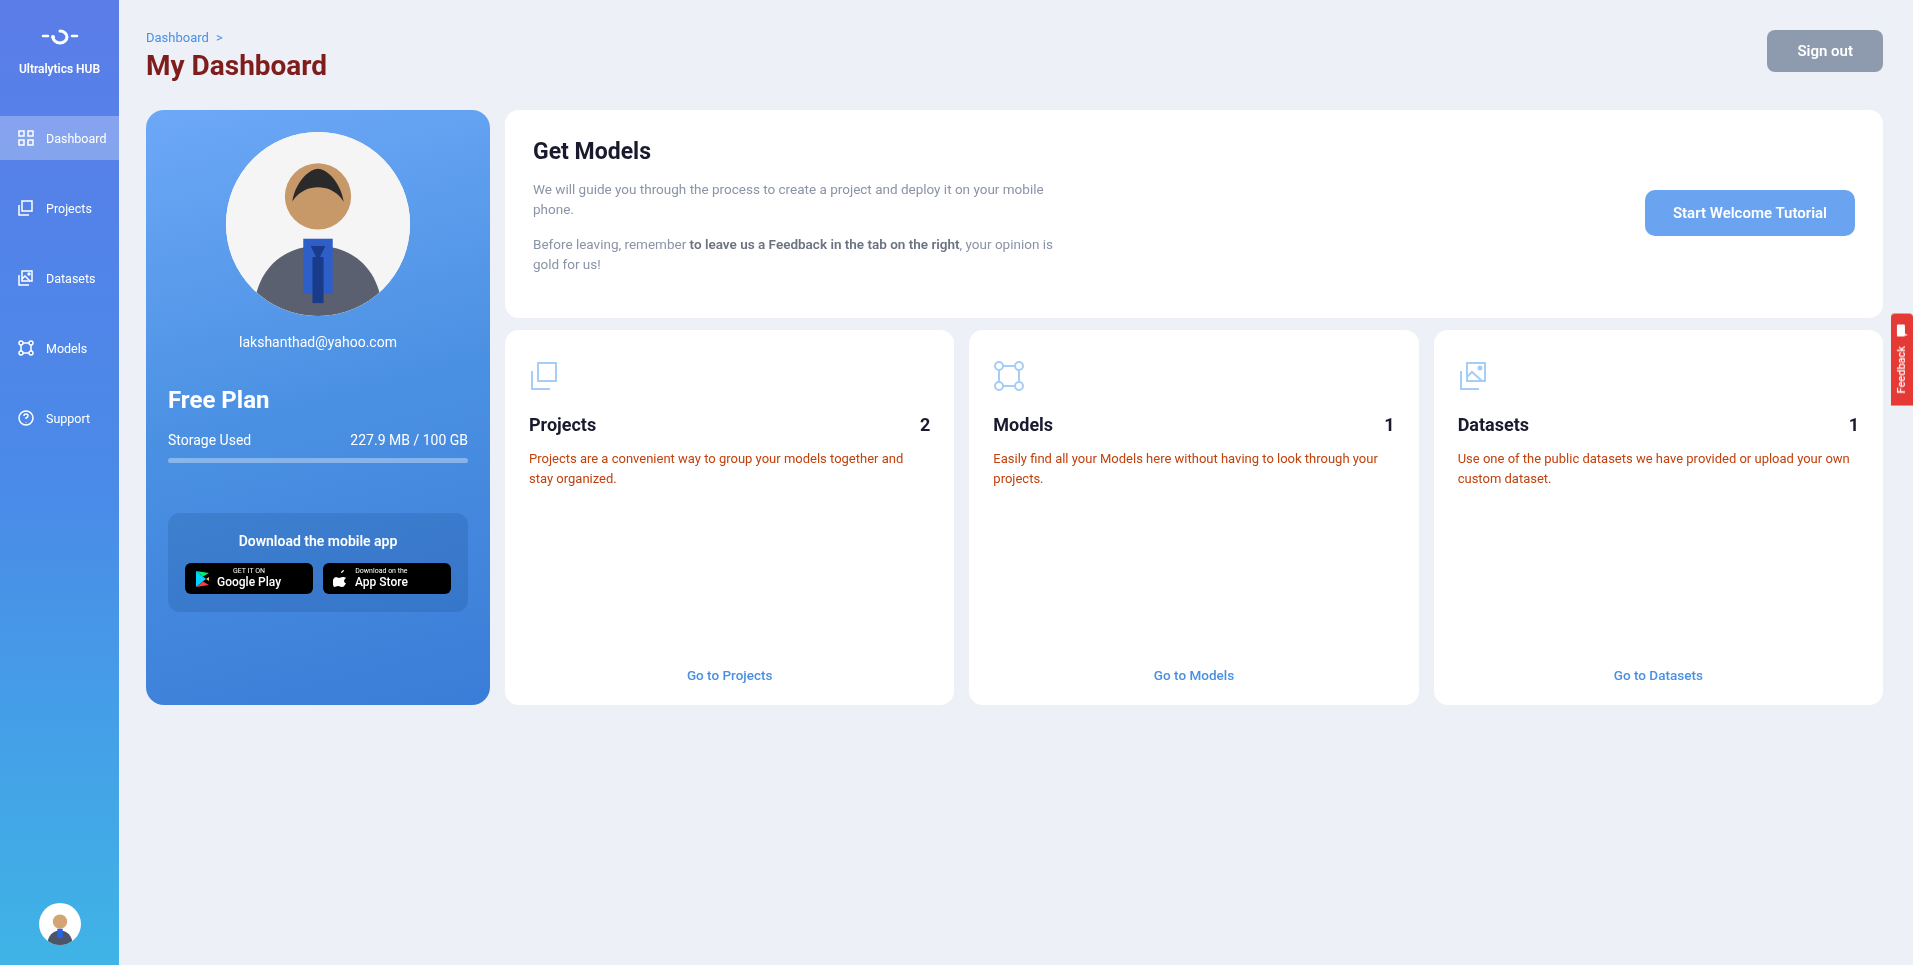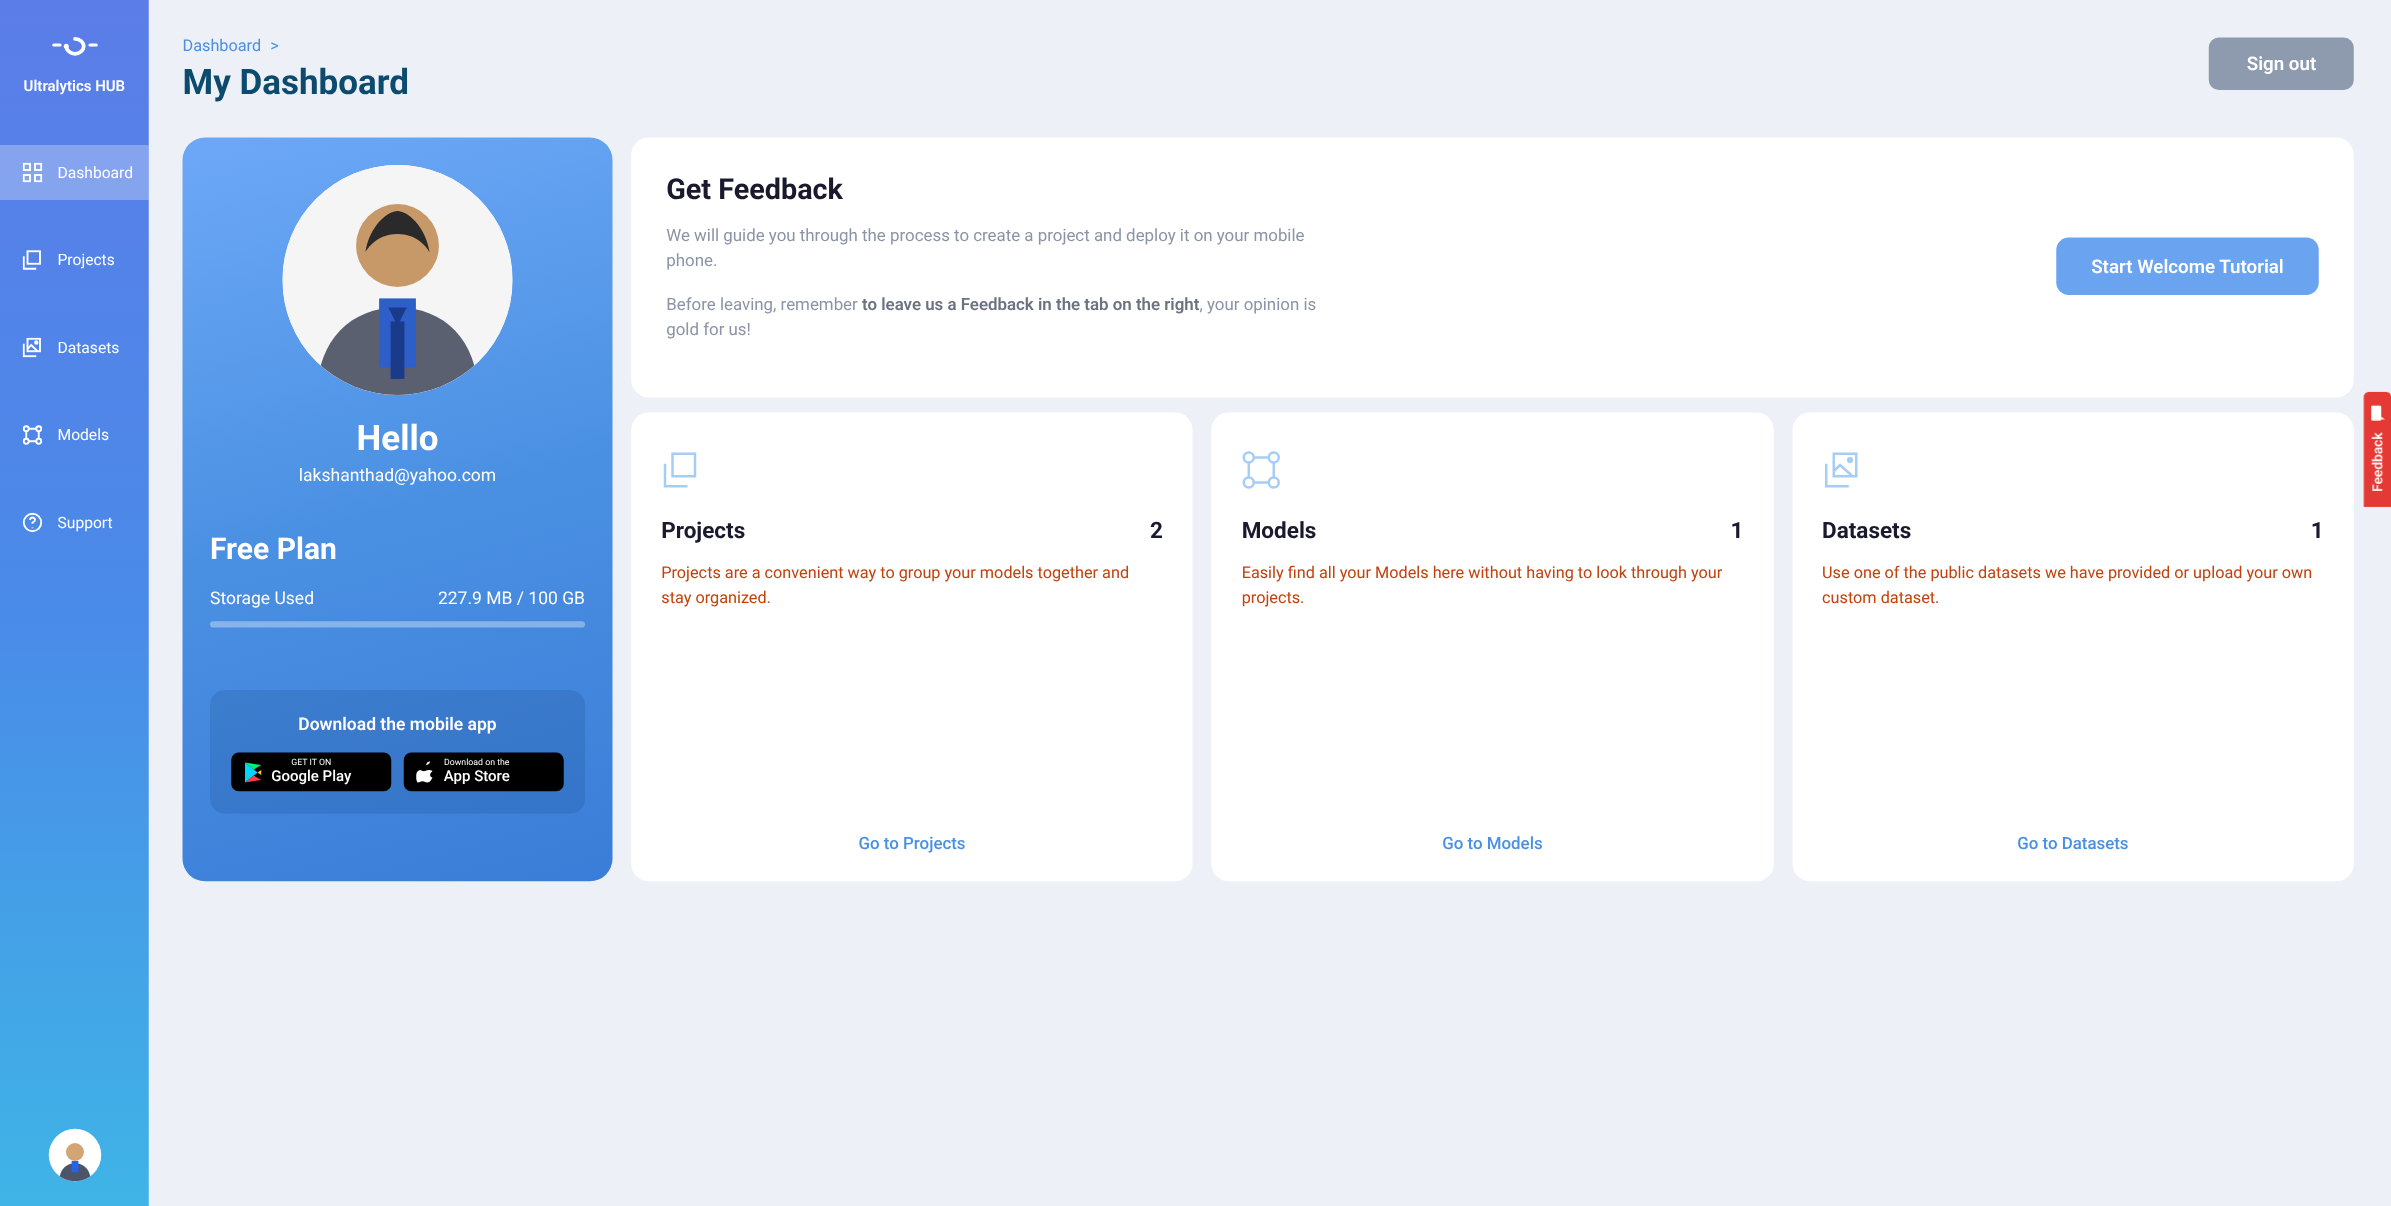--- a/index.html
+++ b/index.html
@@ -13,21 +13,21 @@
 .nav-item{display:flex;align-items:center;gap:12px;padding:14px 18px;font-size:12.5px;cursor:pointer;color:#fff}
 .nav-item.active{background:rgba(255,255,255,0.28)}
 .nav-item svg{flex-shrink:0}
 .nav-gap{height:26px}
 .avatar-small{width:42px;height:42px;border-radius:50%;background:#fff;margin:0 auto 20px;overflow:hidden;display:flex;align-items:flex-end;justify-content:center}
 .avatar-small svg{width:36px;height:36px}
 .main{flex:1;padding:30px 30px 30px 27px;overflow-y:auto;position:relative}
 .header{display:flex;justify-content:space-between;align-items:flex-start;margin-bottom:28px}
 .breadcrumb{font-size:13px;color:#4a90e2;margin-bottom:4px}
 .breadcrumb span.sep{color:#4a90e2;margin-left:4px}
-.page-title{font-size:28px;font-weight:700;color:#0c4a6e}
+.page-title{font-size:28px;font-weight:700;color:#7f1d1d}
 .signout{background:#8e9bae;color:#fff;border:none;padding:12px 30px;border-radius:8px;font-size:15px;font-weight:600;cursor:pointer}
 .content{display:flex;gap:15px}
 .profile-card{width:344px;background:linear-gradient(165deg,#6da8f7 0%,#4a90e2 50%,#3a7dd8 100%);border-radius:18px;padding:22px;color:#fff;flex-shrink:0;height:595px;position:relative;overflow:hidden}
 .avatar-big{width:184px;height:184px;border-radius:50%;background:#fff;margin:0 auto 18px;overflow:hidden;display:flex;align-items:flex-end;justify-content:center}
 .hello{text-align:center;font-size:28px;font-weight:700;margin-bottom:6px}
 .email{text-align:center;font-size:14px;margin-bottom:36px}
 .plan{font-size:24px;font-weight:700;margin-bottom:18px}
 .storage-row{display:flex;justify-content:space-between;font-size:14px;margin-bottom:10px}
 .progress{width:100%;height:5px;background:rgba(255,255,255,0.35);border-radius:3px;margin-bottom:50px}
 .download-section{background:rgba(0,30,80,0.12);border-radius:12px;padding:20px 12px 18px;text-align:center}
@@ -142,21 +142,20 @@
           <svg viewBox="0 0 100 100" width="184" height="184">
               <rect width="100" height="100" fill="#f5f5f5"></rect>
               <circle cx="50" cy="35" r="18" fill="#c89968"></circle>
               <path d="M50 30c-10 0-14 8-14 8 2-12 10-18 14-18s12 6 14 18c0 0-4-8-14-8z" fill="#2a2a2a"></path>
               <path d="M15 100c0-24 15-38 35-38s35 14 35 38" fill="#5a6070"></path>
               <rect x="42" y="58" width="16" height="30" fill="#2e5fc9"></rect>
               <path d="M46 62l4 8 4-8z" fill="#1a3a8a"></path>
               <rect x="47" y="68" width="6" height="25" fill="#1a3a8a"></rect>
             </svg>
         </div>
-        <div class="hello">Hello</div>
         <div class="email">lakshanthad@yahoo.com</div>
         <div class="plan">Free Plan</div>
         <div class="storage-row">
           <span>Storage Used</span>
           <span>227.9 MB / 100 GB</span>
         </div>
         <div class="progress"></div>
         <div class="download-section">
           <div class="download-title">Download the mobile app</div>
           <div class="store-buttons">
@@ -181,21 +180,21 @@
                   <div class="big">App Store</div>
                 </div>
             </div>
           </div>
         </div>
       </div>
 
       <div class="right-col">
         <div class="get-started">
           <div class="gs-left">
-            <div class="gs-title">Get Feedback</div>
+            <div class="gs-title">Get Models</div>
             <p class="gs-text">We will guide you through the process to create a project and deploy it on your mobile phone.</p>
             <p class="gs-text"><span>Before leaving, remember </span><b>to leave us a Feedback in the tab on the right</b><span>, your opinion is gold for us!</span></p>
           </div>
           <button class="tutorial-btn">Start Welcome Tutorial</button>
         </div>
 
         <div class="cards-row">
           <div class="card">
             <div class="card-icon">
               <svg width="32" height="32" viewBox="0 0 32 32" fill="none" stroke="currentColor" stroke-width="2">

